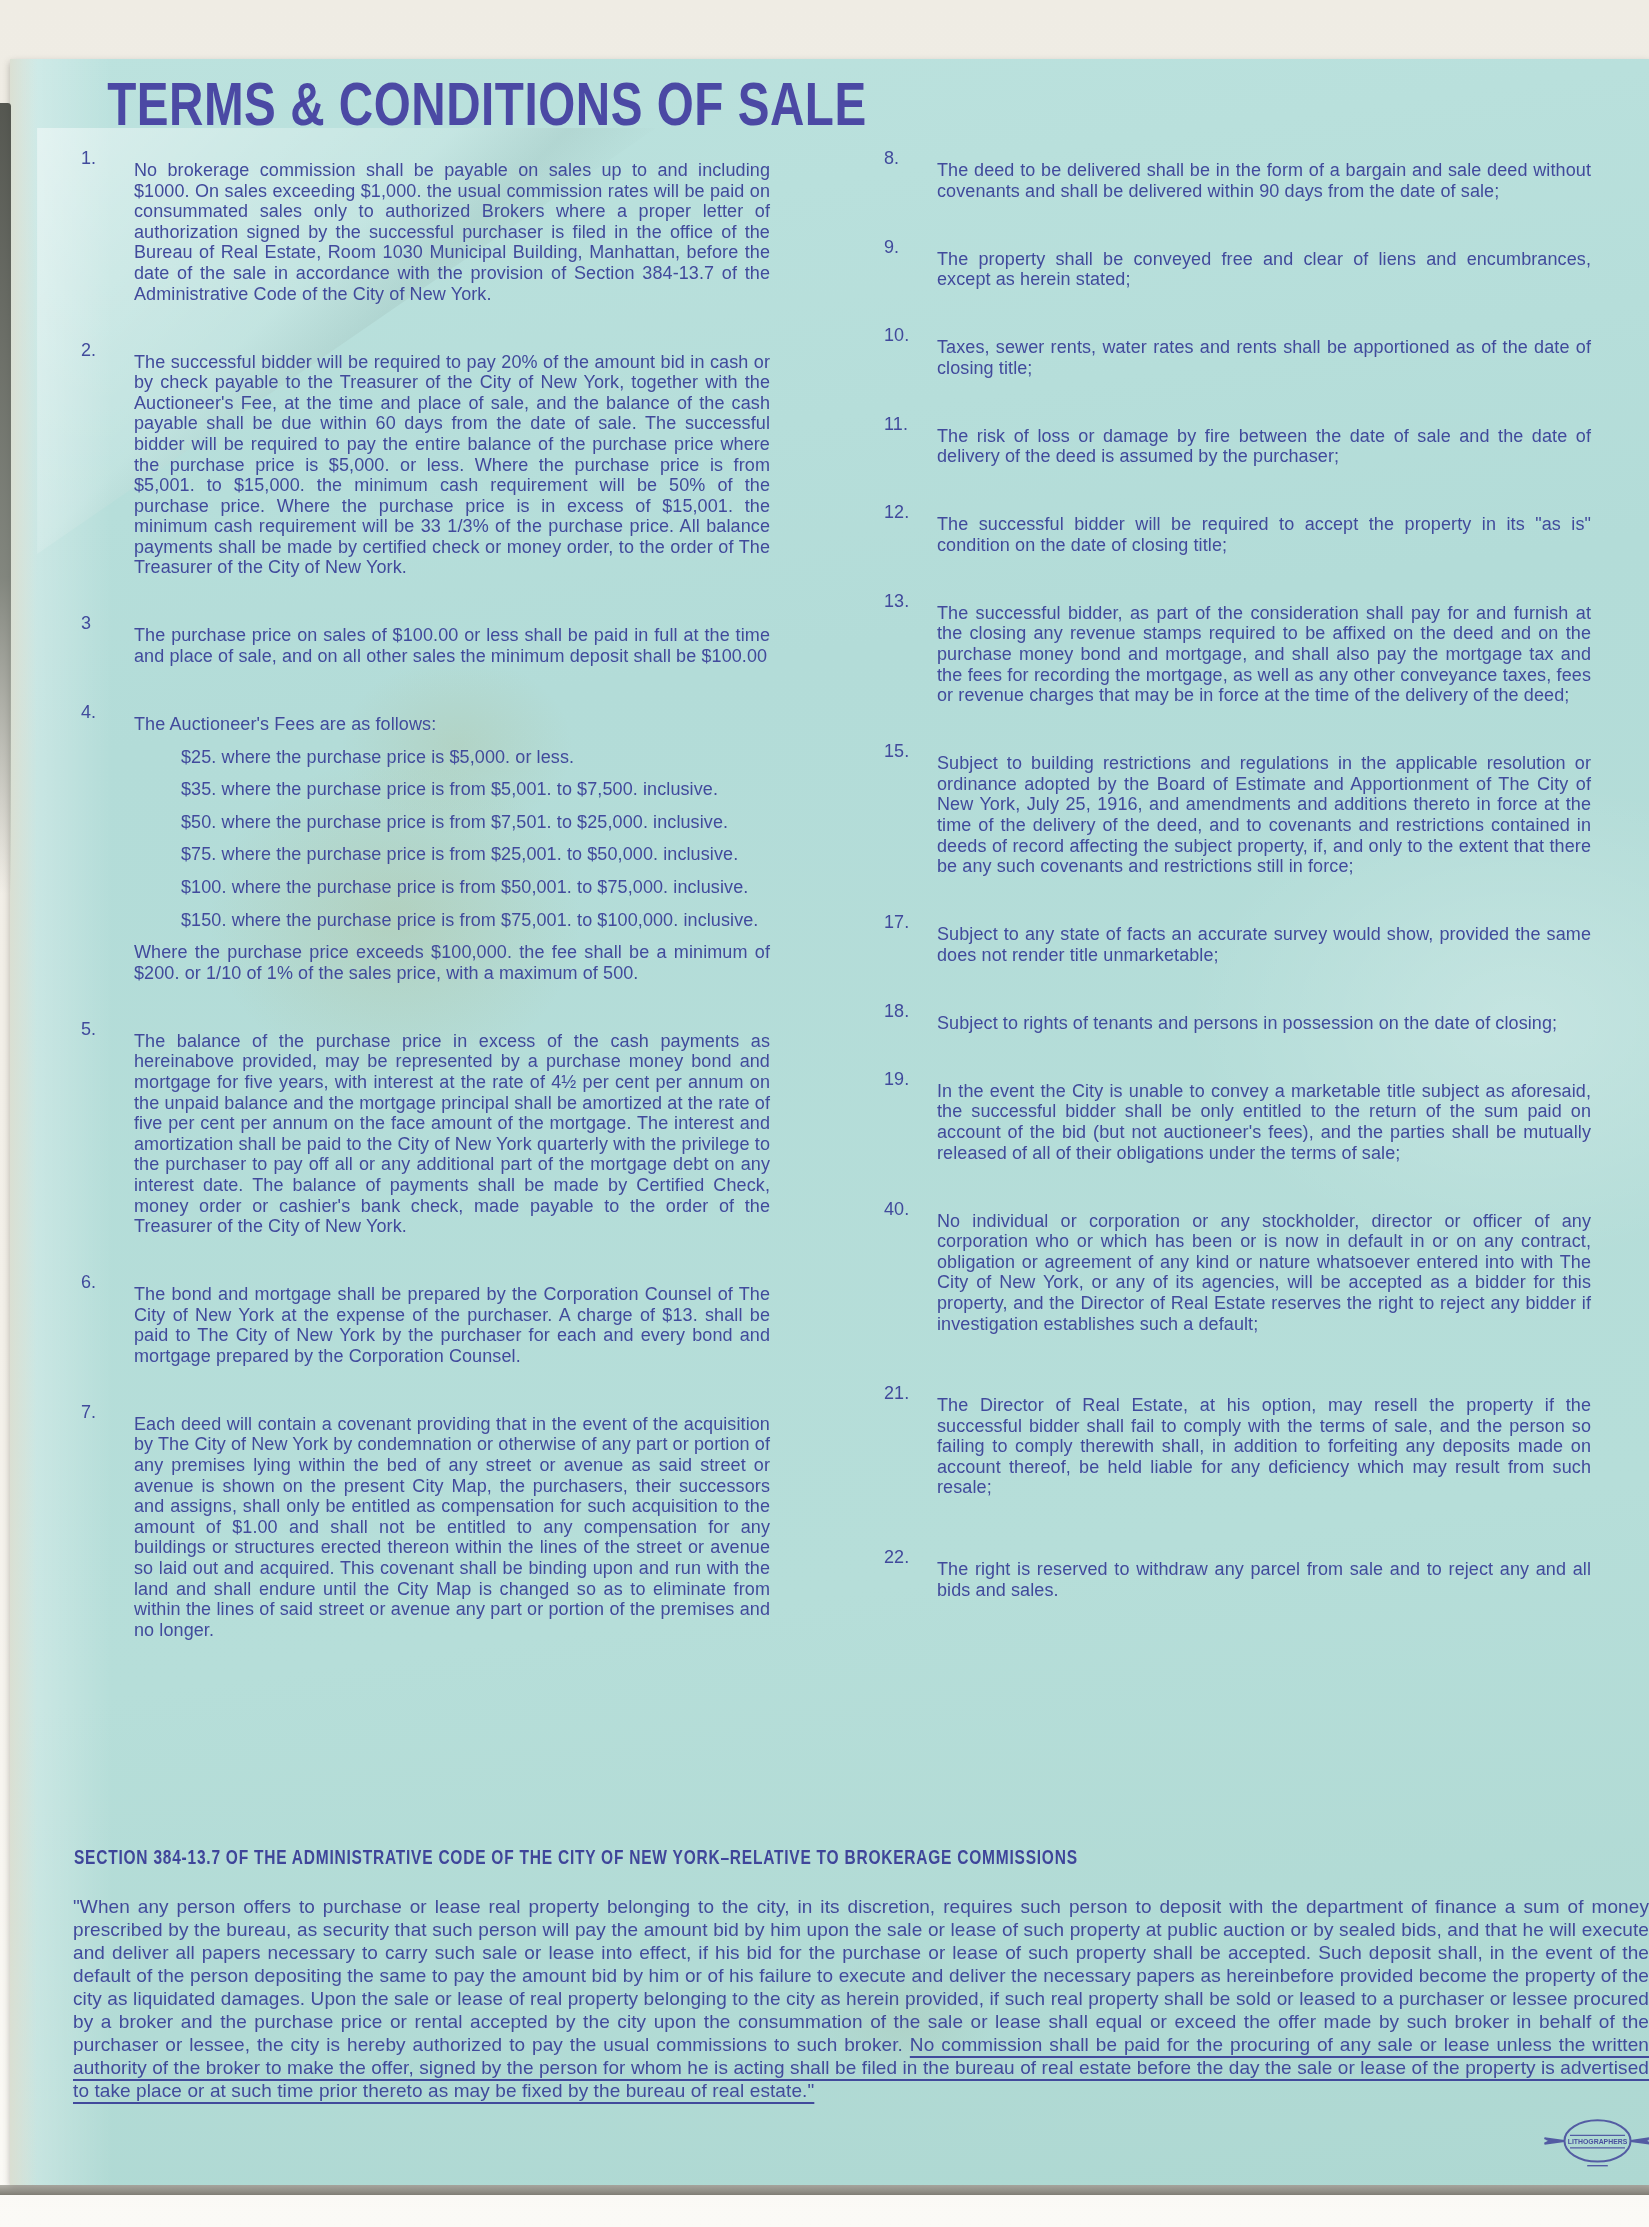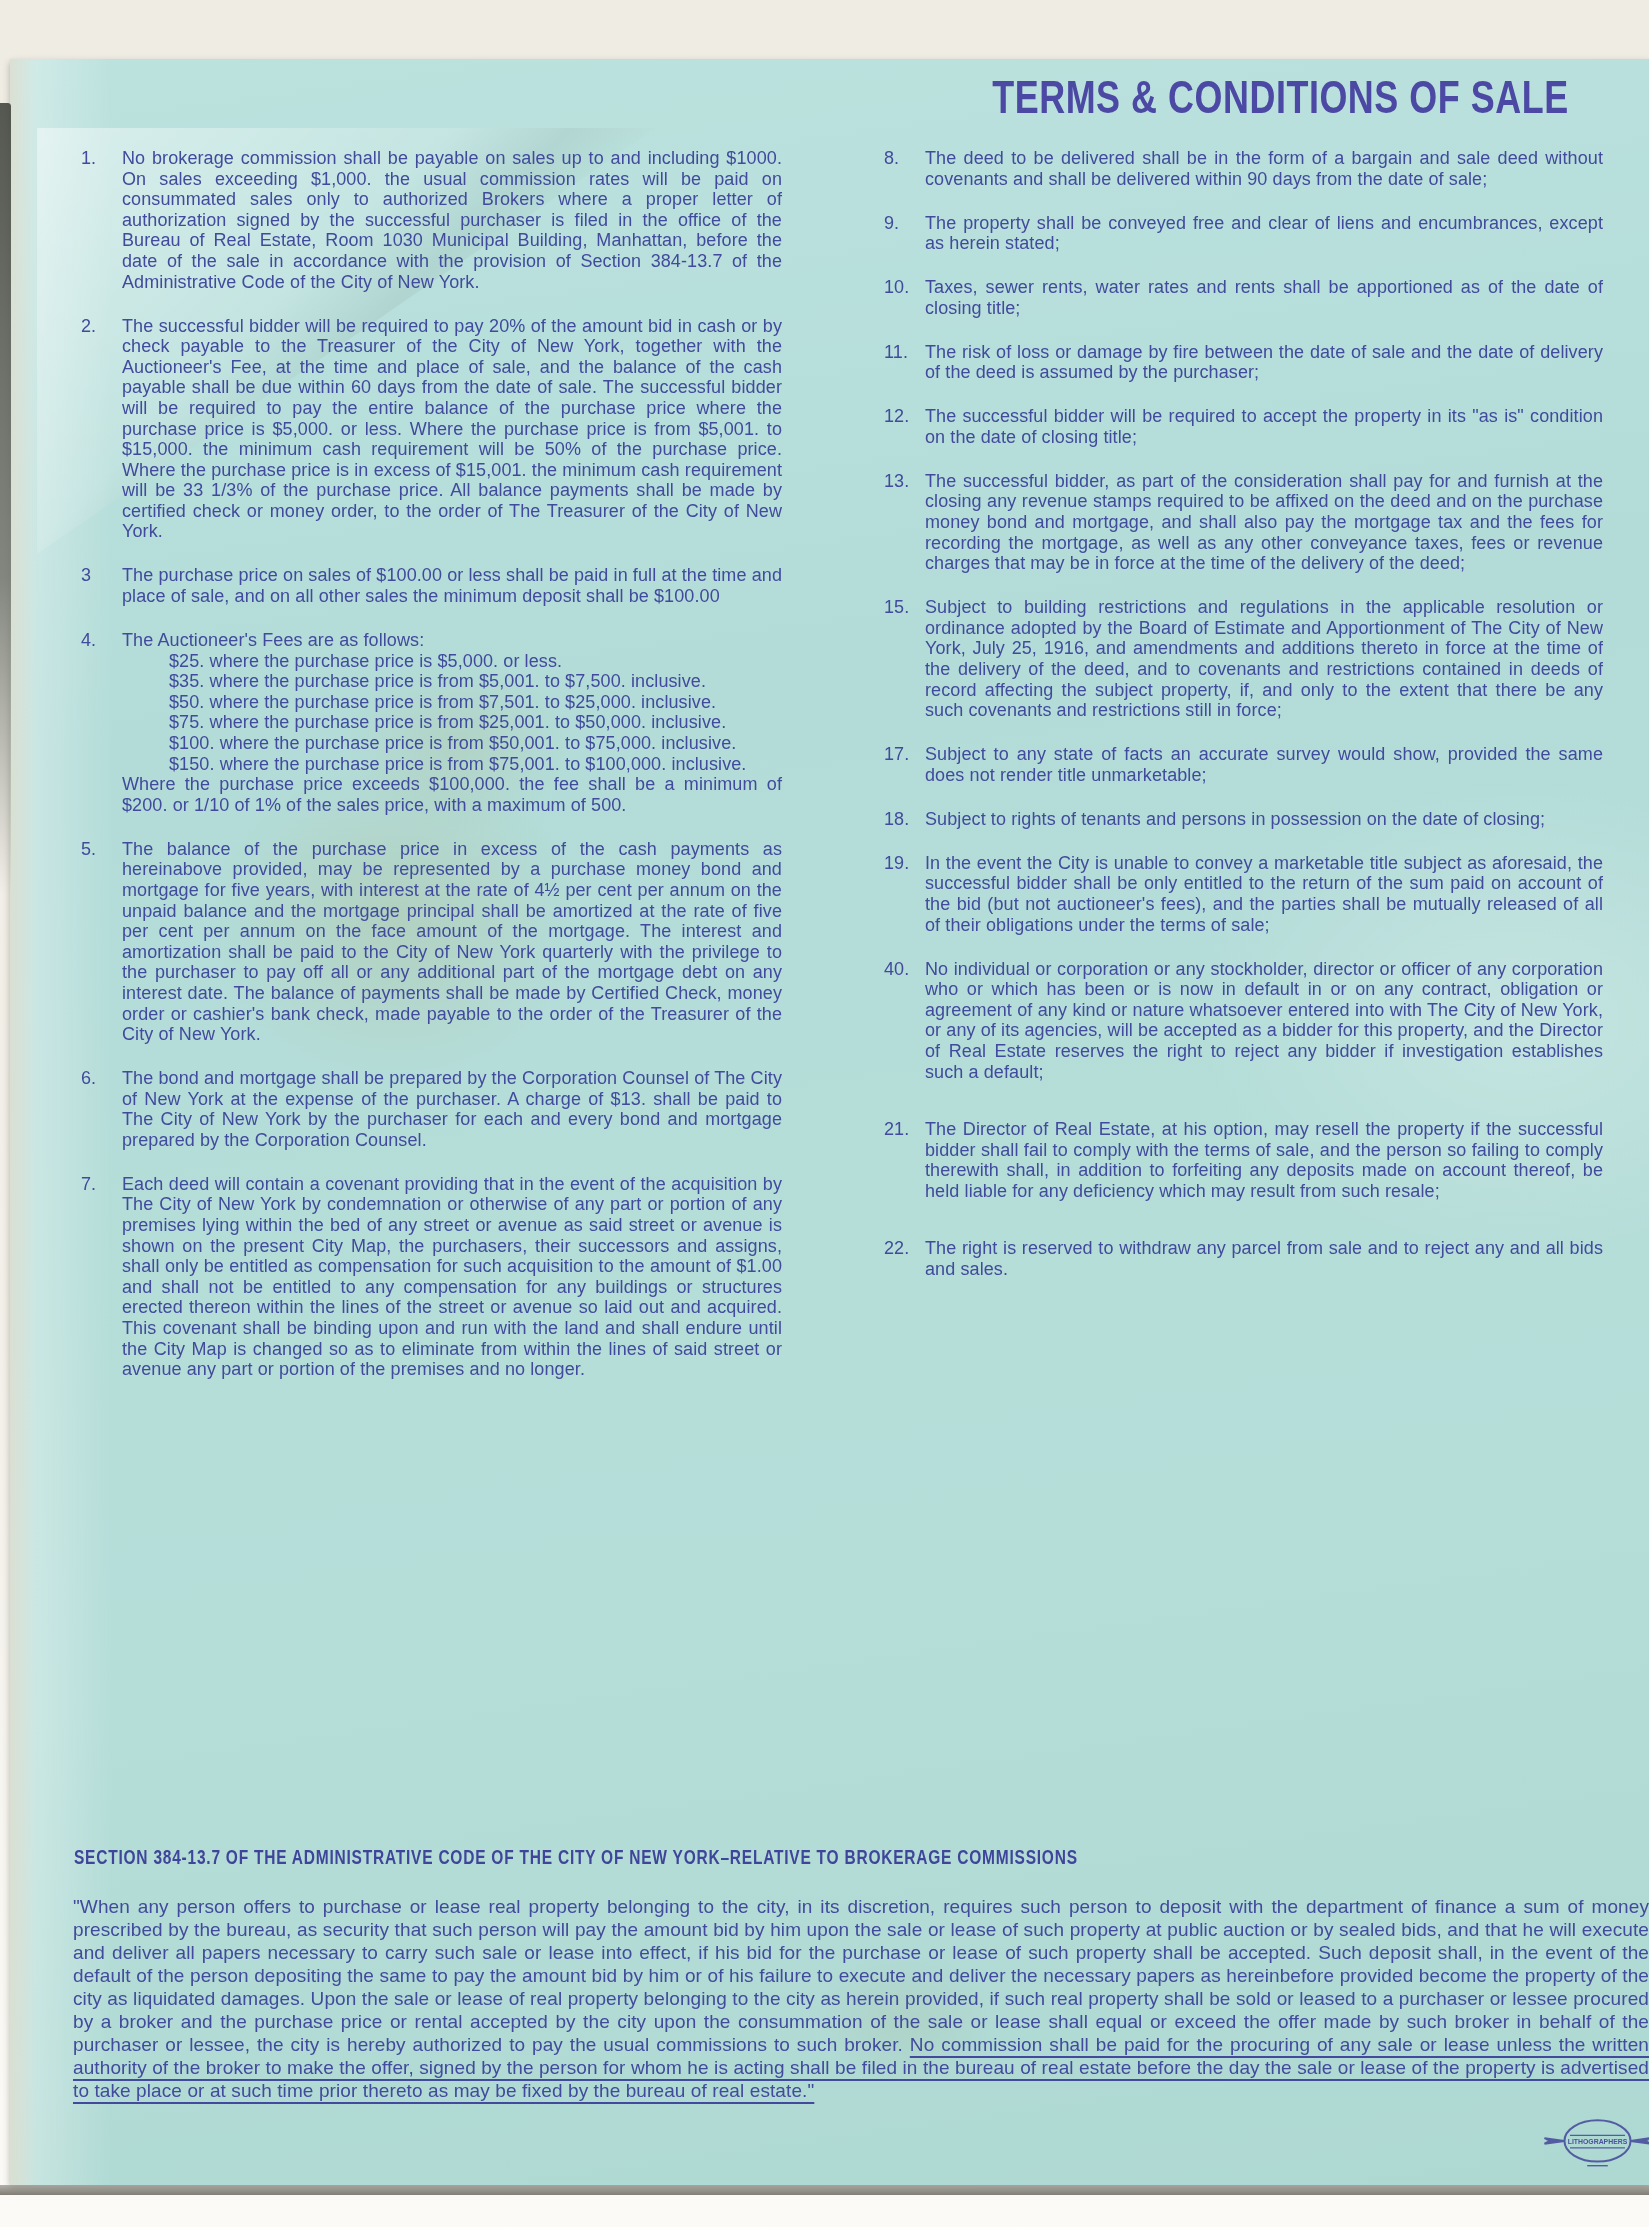--- a/index.html
+++ b/index.html
@@ -37,35 +37,35 @@
     background:linear-gradient(90deg, rgba(220,220,205,.8), rgba(220,220,205,0));
     pointer-events:none;
   }
   .bottom-edge{
     position:absolute;left:0;top:2185px;width:1650px;height:9.6px;
     background:linear-gradient(180deg,#9a9890,#565449);
     opacity:.75;
   }
   .title{
     position:absolute;left:0;top:74px;width:1650px;
-    text-align:right;color:#4b49a4;font-weight:bold;
-    font-size:46px;line-height:1;letter-spacing:0.7px;white-space:nowrap;
+    text-align:left;color:#4b49a4;font-weight:bold;
+    font-size:61px;line-height:1;letter-spacing:0.7px;white-space:nowrap;
   }
   .title .squeeze{display:inline-block;transform:scaleX(.78);transform-origin:center;}
   .col{
     position:absolute;top:148px;color:#414a9c;
     font-size:18px;line-height:20.6px;text-align:justify;
     letter-spacing:0.1px;
   }
   .col-left{left:81px;width:701px;}
   .col-right{left:884px;width:719px;}
   .term-item{display:flex;margin-bottom:23.4px;}
   .term-num{flex:none;width:41px;}
   .term-text{flex:1;}
-  .term-text p{margin:0;}
+  .term-text p{margin:12px;}
   .fee-line{padding-left:47px;}
   .col-right .term-item:nth-child(11),
   .col-right .term-item:nth-child(12),
   .col-right .term-item:nth-child(13){margin-bottom:37px;}
   .section-heading{
     position:absolute;left:74px;top:1847px;width:1574px;
     color:#3f459a;font-weight:bold;font-size:20px;line-height:1;white-space:nowrap;
   }
   .section-heading .squeeze{display:inline-block;transform:scaleX(.775);transform-origin:left;letter-spacing:1px;}
   .section-body{

